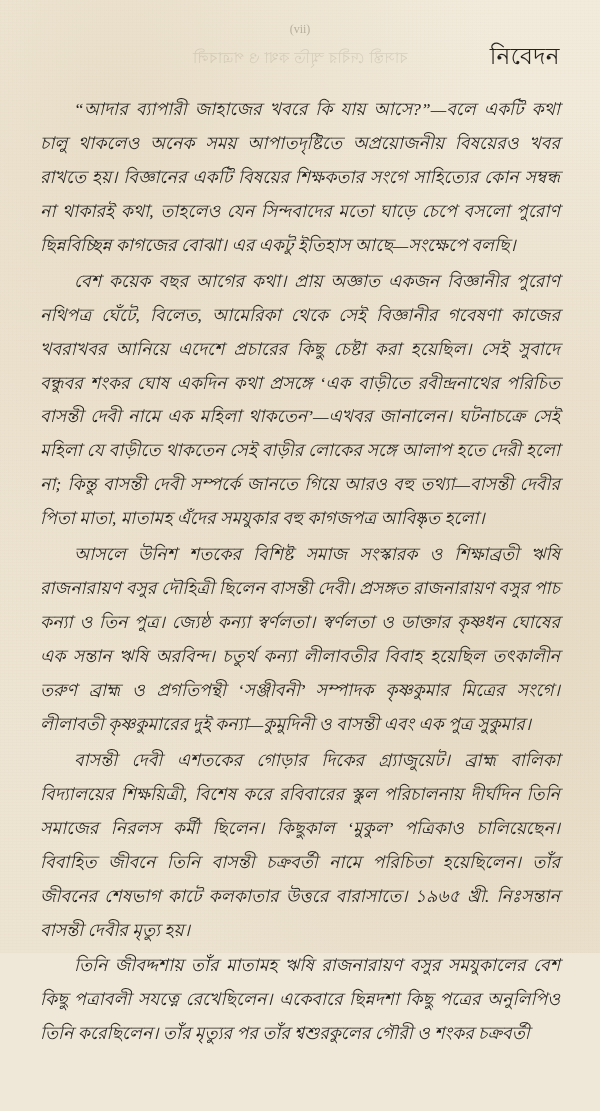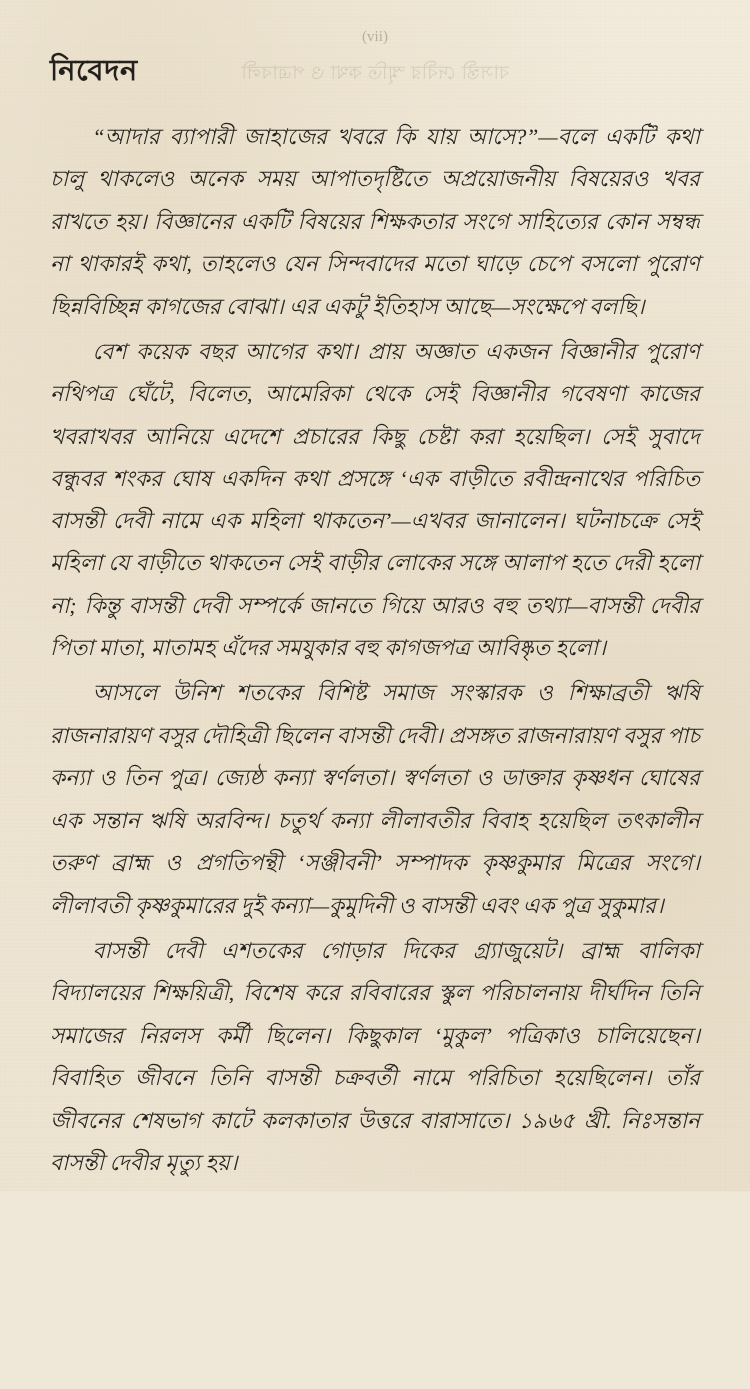--- a/index.html
+++ b/index.html
@@ -56,23 +56,23 @@
     top: 22px;
     left: 0;
     right: 0;
     text-align: center;
     font-size: 12px;
     color: #8b8270;
     opacity: 0.55;
   }
   h1.title {
     margin: 0 0 16px 0;
-    text-align: left;
+    text-align: right;
     font-size: 23px;
-    font-weight: bold;
+    font-weight: normal;
     letter-spacing: 0.5px;
     color: #211f1b;
   }
   .body-text {
     position: relative;
     font-size: 17.4px;
     line-height: 1.95;
     text-align: justify;
     text-justify: inter-word;
     color: #262420;
@@ -93,14 +93,15 @@
 
   <div class="bleed-top">বাসন্তী দেবীর স্মৃতি কথা ও পত্রাবলী</div>
 
   <h1 class="title">নিবেদন</h1>
 
   <div class="body-text">
     <p>“আদার ব্যাপারী জাহাজের খবরে কি যায় আসে?”—বলে একটি কথা চালু থাকলেও অনেক সময় আপাতদৃষ্টিতে অপ্রয়োজনীয় বিষয়েরও খবর রাখতে হয়। বিজ্ঞানের একটি বিষয়ের শিক্ষকতার সংগে সাহিত্যের কোন সম্বন্ধ না থাকারই কথা, তাহলেও যেন সিন্দবাদের মতো ঘাড়ে চেপে বসলো পুরোণ ছিন্নবিচ্ছিন্ন কাগজের বোঝা। এর একটু ইতিহাস আছে—সংক্ষেপে বলছি।</p>
     <p>বেশ কয়েক বছর আগের কথা। প্রায় অজ্ঞাত একজন বিজ্ঞানীর পুরোণ নথিপত্র ঘেঁটে, বিলেত, আমেরিকা থেকে সেই বিজ্ঞানীর গবেষণা কাজের খবরাখবর আনিয়ে এদেশে প্রচারের কিছু চেষ্টা করা হয়েছিল। সেই সুবাদে বন্ধুবর শংকর ঘোষ একদিন কথা প্রসঙ্গে ‘এক বাড়ীতে রবীন্দ্রনাথের পরিচিত বাসন্তী দেবী নামে এক মহিলা থাকতেন’—এখবর জানালেন। ঘটনাচক্রে সেই মহিলা যে বাড়ীতে থাকতেন সেই বাড়ীর লোকের সঙ্গে আলাপ হতে দেরী হলো না; কিন্তু বাসন্তী দেবী সম্পর্কে জানতে গিয়ে আরও বহু তথ্যা—বাসন্তী দেবীর পিতা মাতা, মাতামহ এঁদের সমযুকার বহু কাগজপত্র আবিষ্কৃত হলো।</p>
     <p>আসলে উনিশ শতকের বিশিষ্ট সমাজ সংস্কারক ও শিক্ষাব্রতী ঋষি রাজনারায়ণ বসুর দৌহিত্রী ছিলেন বাসন্তী দেবী। প্রসঙ্গত রাজনারায়ণ বসুর পাচ কন্যা ও তিন পুত্র। জ্যেষ্ঠ কন্যা স্বর্ণলতা। স্বর্ণলতা ও ডাক্তার কৃষ্ণধন ঘোষের এক সন্তান ঋষি অরবিন্দ। চতুর্থ কন্যা লীলাবতীর বিবাহ হয়েছিল তৎকালীন তরুণ ব্রাহ্ম ও প্রগতিপন্থী ‘সঞ্জীবনী’ সম্পাদক কৃষ্ণকুমার মিত্রের সংগে। লীলাবতী কৃষ্ণকুমারের দুই কন্যা—কুমুদিনী ও বাসন্তী এবং এক পুত্র সুকুমার।</p>
     <p>বাসন্তী দেবী এশতকের গোড়ার দিকের গ্র্যাজুয়েট। ব্রাহ্ম বালিকা বিদ্যালয়ের শিক্ষয়িত্রী, বিশেষ করে রবিবারের স্কুল পরিচালনায় দীর্ঘদিন তিনি সমাজের নিরলস কর্মী ছিলেন। কিছুকাল ‘মুকুল’ পত্রিকাও চালিয়েছেন। বিবাহিত জীবনে তিনি বাসন্তী চক্রবর্তী নামে পরিচিতা হয়েছিলেন। তাঁর জীবনের শেষভাগ কাটে কলকাতার উত্তরে বারাসাতে। ১৯৬৫ খ্রী. নিঃসন্তান বাসন্তী দেবীর মৃত্যু হয়।</p>
+    <p>তিনি জীবদ্দশায় তাঁর মাতামহ ঋষি রাজনারায়ণ বসুর সমযুকালের বেশ কিছু পত্রাবলী সযত্নে রেখেছিলেন। একেবারে ছিন্নদশা কিছু পত্রের অনুলিপিও তিনি করেছিলেন। তাঁর মৃত্যুর পর তাঁর শ্বশুরকুলের গৌরী ও শংকর চক্রবর্তী</p>
   </div>
 </div>
 
 </body></html>

